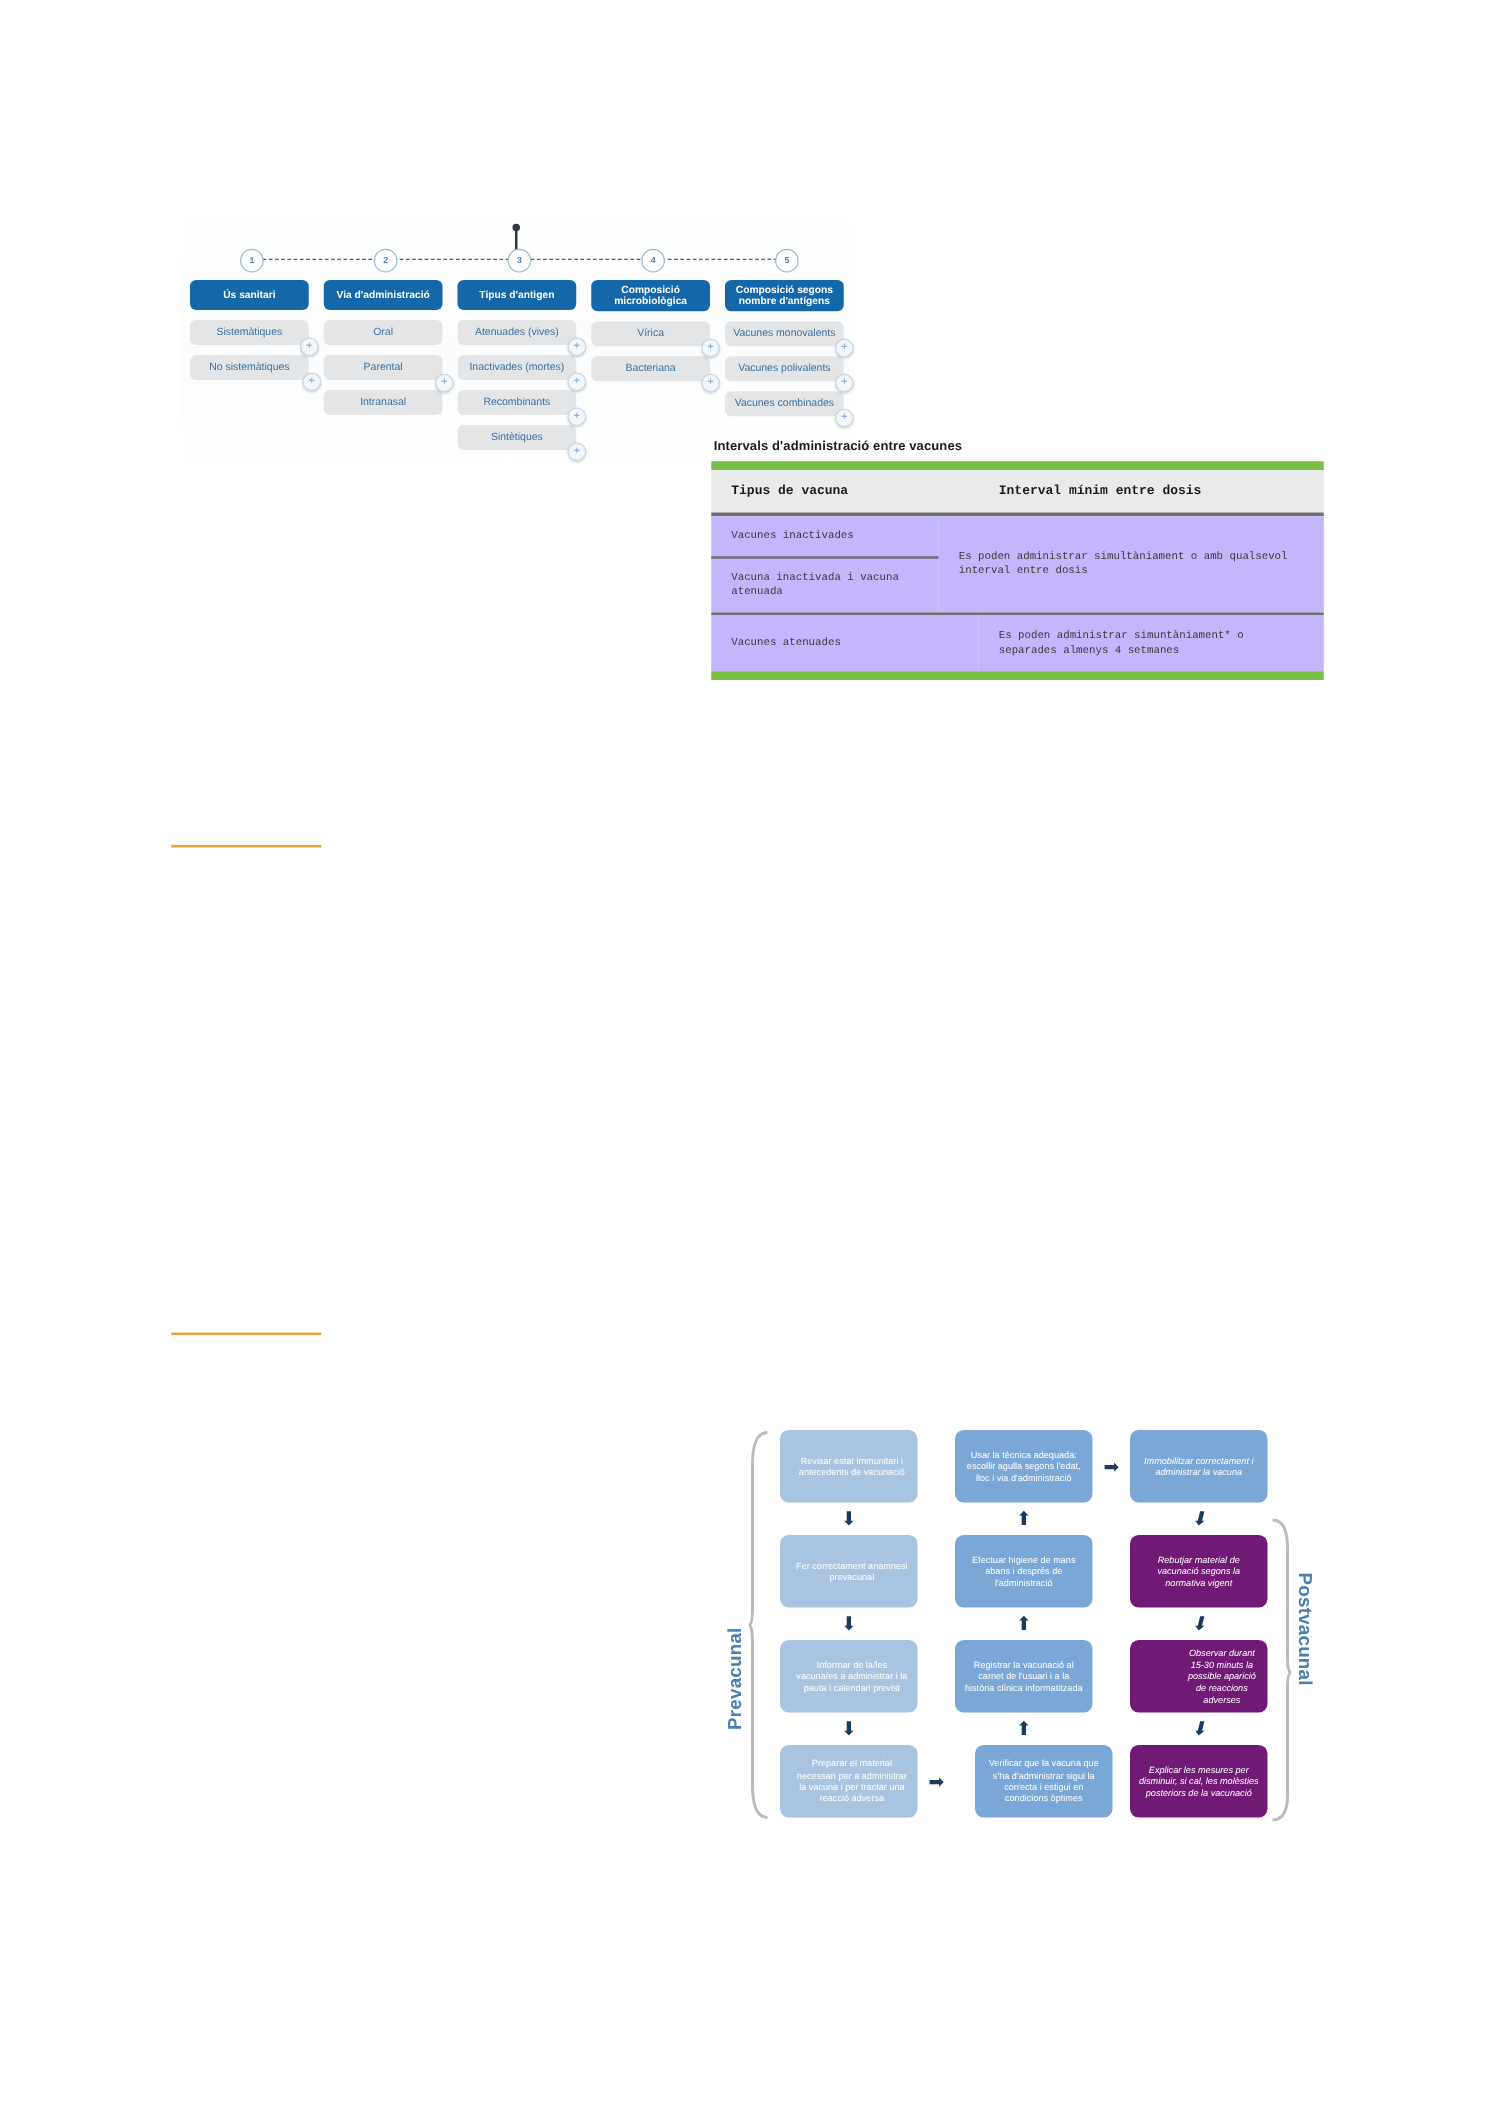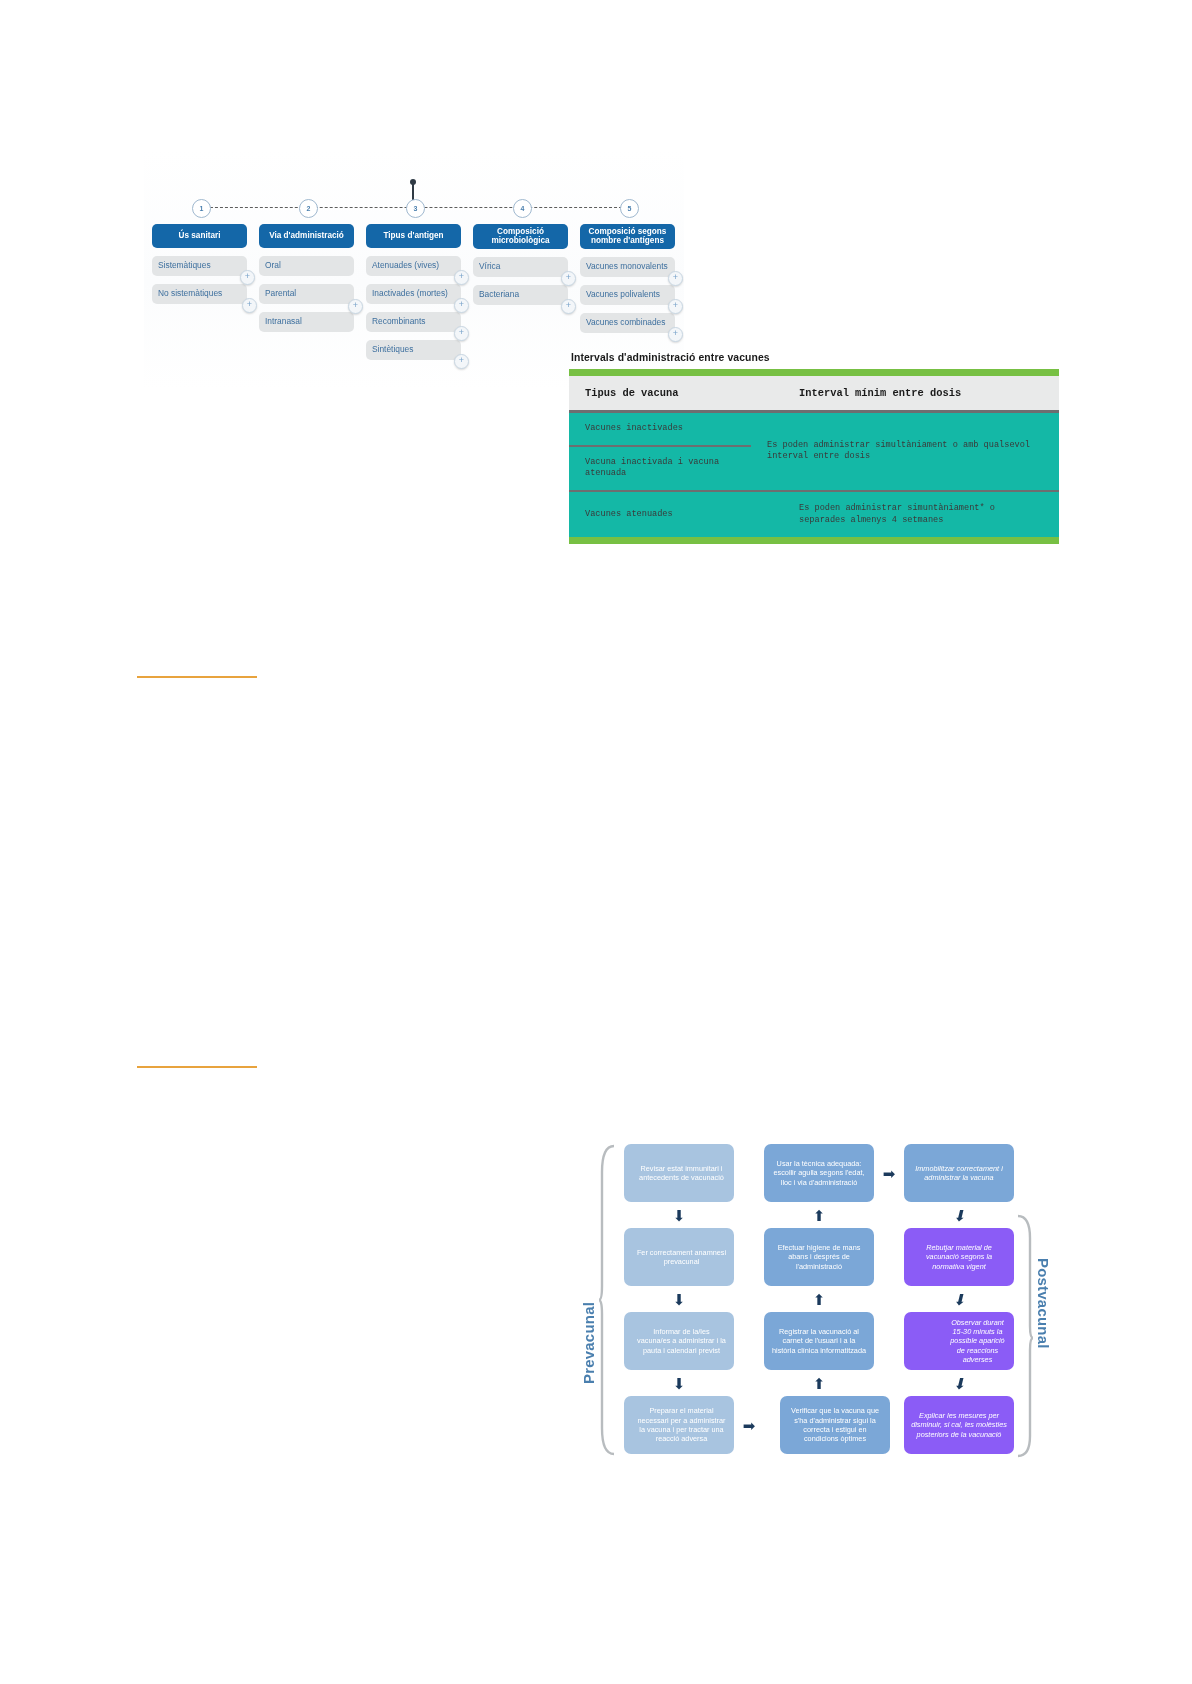--- a/index.html
+++ b/index.html
@@ -56,21 +56,21 @@
     width:100%;min-height:24px;box-sizing:border-box;
     background:#1467a8;border-radius:5px;color:#ffffff;
     font-size:8.2px;font-weight:bold;line-height:1.15;
     display:flex;align-items:center;justify-content:center;text-align:center;
     padding:3px 4px;
   }
   .chip{
     position:relative;width:100%;min-height:20px;box-sizing:border-box;
     margin-top:8px;background:#e3e5e6;border-radius:5px;
     color:#3d6f9e;font-size:8.4px;line-height:1.1;
-    display:flex;align-items:center;text-align:center;
+    display:flex;align-items:center;justify-content:center;text-align:center;
     padding:3px 6px;
   }
   .plus{
     position:absolute;width:13px;height:13px;border-radius:50%;
     background:#f3f6f9;border:1px solid #c9d7e3;
     color:#7ba4cb;font-size:9px;line-height:11px;text-align:center;
     box-shadow:0 1px 2px rgba(0,0,0,.15);
     z-index:5;
   }
 
@@ -83,39 +83,39 @@
   .tbl-wrap{width:490px;}
   .bar-green{height:7px;background:#77c043;width:100%;}
   .tbl{width:100%;border-collapse:collapse;table-layout:fixed;background:#f1f2f2;font-family:Liberation Mono, monospace;}
   .tbl th{
     background:#e9eaea;text-align:left;font-size:10.4px;font-weight:bold;color:#1a1a1a;
     padding:11px 16px;vertical-align:middle;
   }
   .tbl th.c1{width:182px;}
   .tbl td{
     font-size:8.6px;color:#3a3a3a;padding:11px 16px;vertical-align:middle;
-    line-height:1.35;background:#14b8a6;margin-top:20px;
+    line-height:1.35;background:#c4b5fd;margin-top:20px;
   }
   .hdr-sep{height:3px;background:#6d6e70;}
   .row-sep{height:2.2px;background:#6d6e70;}
   .inner-sep{height:2px;background:#6d6e70;margin:0 0 0 0;}
   .cellpad{padding:10px 16px;font-size:8.6px;color:#3a3a3a;}
 
   
   #fig-flow{position:absolute;left:556px;top:1126px;width:530px;height:360px;}
   .flow-col{position:absolute;top:18px;width:110px;}
   .fbox{
     width:110px;box-sizing:border-box;border-radius:7px;
     color:#ffffff;font-size:7.3px;line-height:1.28;text-align:center;
     display:flex;align-items:center;justify-content:center;
     padding:6px 7px;margin-bottom:0;
   }
   .f-light{background:#a8c4e0;padding-left:12px;}
   .f-mid{background:#7ba7d7;}
-  .f-dark{background:#8b5cf6;}
+  .f-dark{background:#701a75;}
   .arrow-d,.arrow-u{
     width:110px;height:26px;display:flex;align-items:center;justify-content:center;
     color:#1b3a5c;font-size:15px;line-height:1;
   }
   .arrow-r{
     position:absolute;width:22px;height:18px;display:flex;align-items:center;
     justify-content:center;color:#1b3a5c;font-size:15px;line-height:1;
   }
   .side-label{
     position:absolute;color:#4a7fae;font-weight:bold;font-size:15px;

